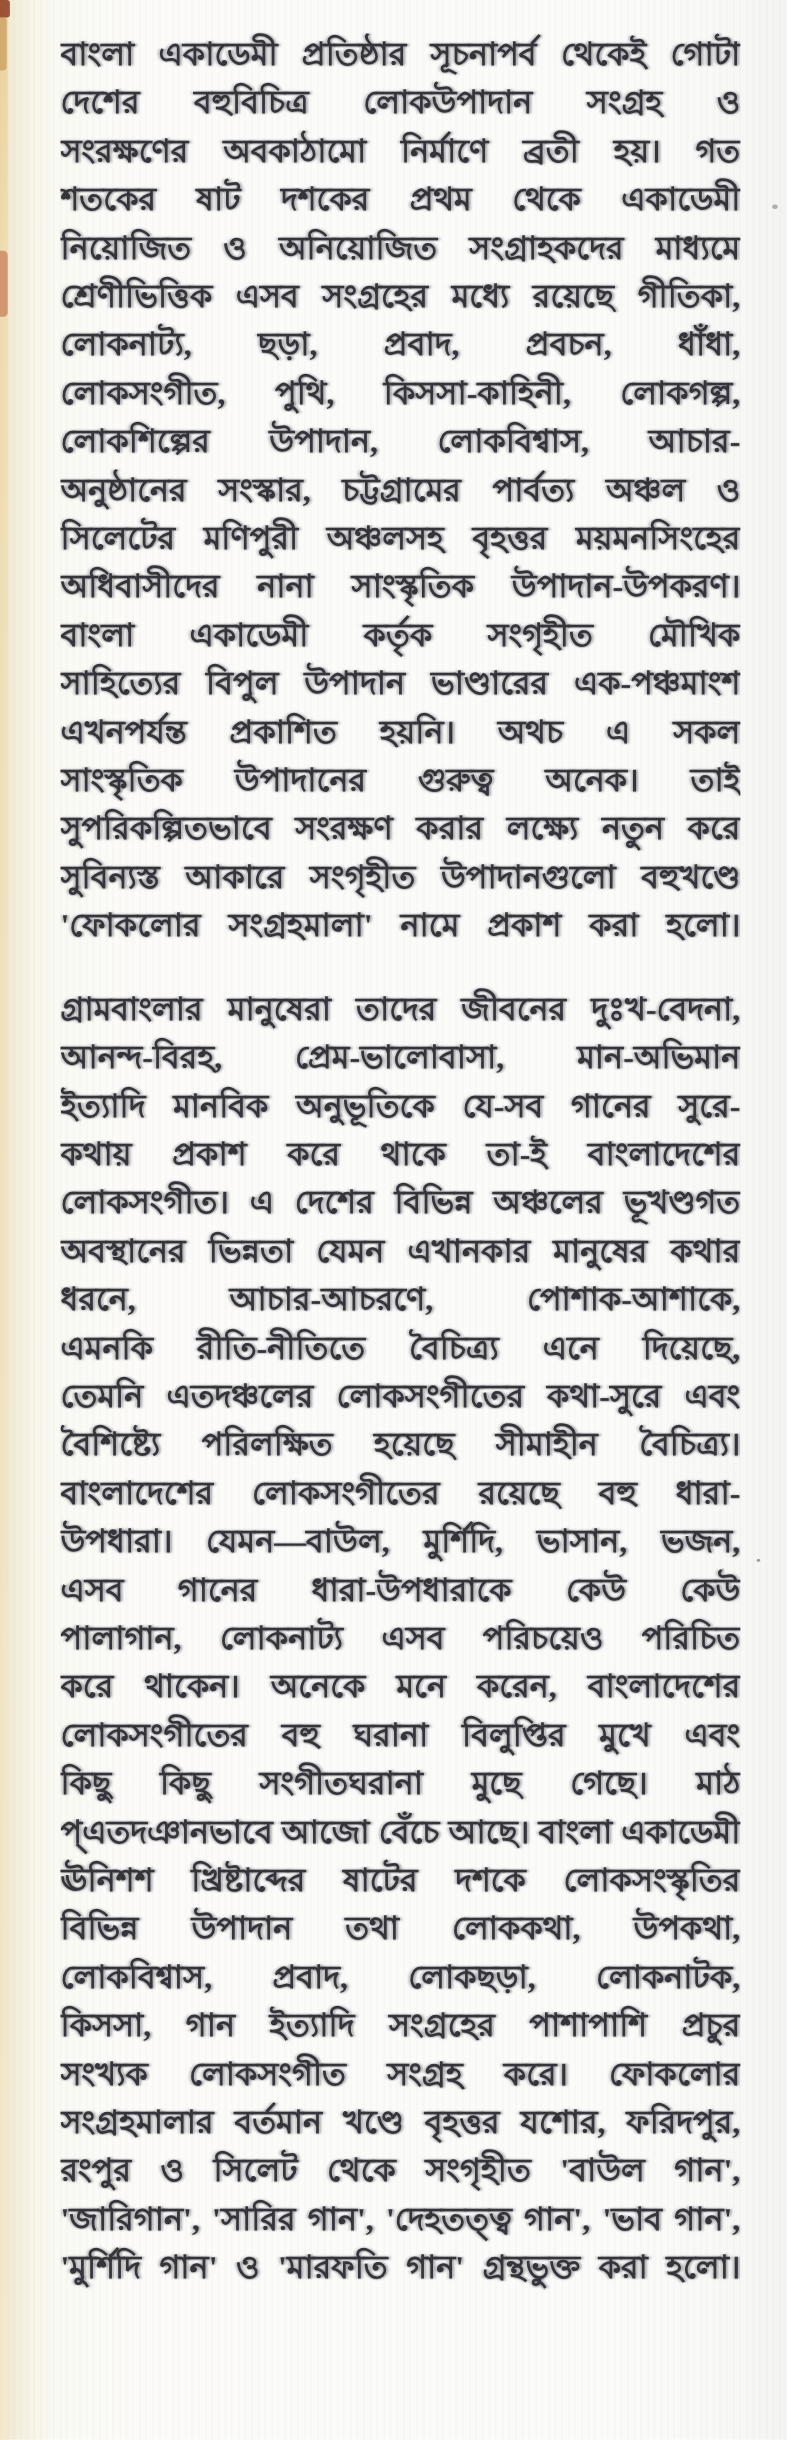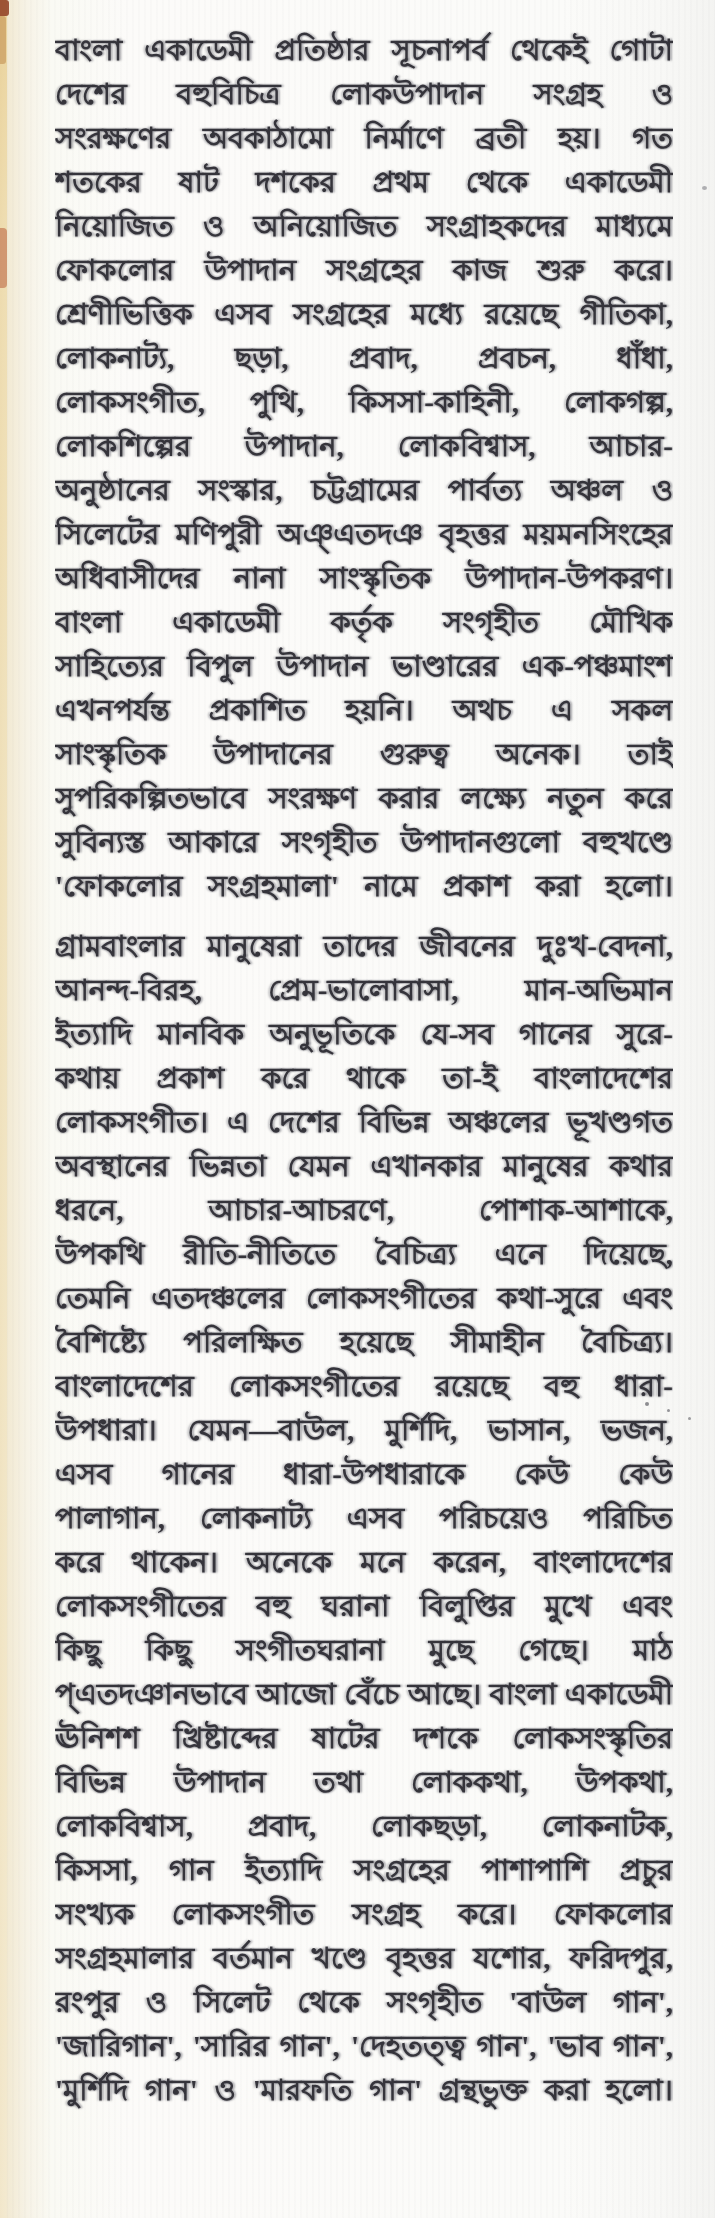--- a/index.html
+++ b/index.html
@@ -63,21 +63,21 @@
     line-height: 44px;
     overflow: hidden;
     text-align: justify;
     text-align-last: justify;
     text-shadow:
       2px 0 2px rgba(60,60,72,0.40),
       -2px 0 2px rgba(60,60,72,0.28),
       0 1px 1px rgba(60,60,72,0.18);
   }
   .para { display: block; }
-  .para-2 { margin-top: 16px; }
+  .para-2 { margin-top: 32px; }
 </style>
 </head>
 <body>
 
 <div class="page">
   <div class="edge-strip"></div>
   <div class="speck s1"></div>
   <div class="speck s2"></div>
   <div class="speck s3"></div>
   <div class="speck s4"></div>
@@ -86,45 +86,44 @@
   <div class="speck s7"></div>
   <div class="speck s8"></div>
 
   <div class="text-column">
     <div class="para">
         <div class="line">বাংলা একাডেমী প্রতিষ্ঠার সূচনাপর্ব থেকেই গোটা</div>
         <div class="line">দেশের বহুবিচিত্র লোকউপাদান সংগ্রহ ও</div>
         <div class="line">সংরক্ষণের অবকাঠামো নির্মাণে ব্রতী হয়। গত</div>
         <div class="line">শতকের ষাট দশকের প্রথম থেকে একাডেমী</div>
         <div class="line">নিয়োজিত ও অনিয়োজিত সংগ্রাহকদের মাধ্যমে</div>
-        <div class="line">ফোকলোর উপাদান সংগ্রহের কাজ শুরু করে।</div>
         <div class="line">শ্রেণীভিত্তিক এসব সংগ্রহের মধ্যে রয়েছে গীতিকা,</div>
         <div class="line">লোকনাট্য, ছড়া, প্রবাদ, প্রবচন, ধাঁধা,</div>
         <div class="line">লোকসংগীত, পুথি, কিসসা-কাহিনী, লোকগল্প,</div>
         <div class="line">লোকশিল্পের উপাদান, লোকবিশ্বাস, আচার-</div>
         <div class="line">অনুষ্ঠানের সংস্কার, চট্টগ্রামের পার্বত্য অঞ্চল ও</div>
-        <div class="line">সিলেটের মণিপুরী অঞ্এতদঞ বৃহত্তর ময়মনসিংহের</div>
+        <div class="line">সিলেটের মণিপুরী অঞ্চলসহ বৃহত্তর ময়মনসিংহের</div>
         <div class="line">অধিবাসীদের নানা সাংস্কৃতিক উপাদান-উপকরণ।</div>
         <div class="line">বাংলা একাডেমী কর্তৃক সংগৃহীত মৌখিক</div>
         <div class="line">সাহিত্যের বিপুল উপাদান ভাণ্ডারের এক-পঞ্চমাংশ</div>
         <div class="line">এখনপর্যন্ত প্রকাশিত হয়নি। অথচ এ সকল</div>
         <div class="line">সাংস্কৃতিক উপাদানের গুরুত্ব অনেক। তাই</div>
         <div class="line">সুপরিকল্পিতভাবে সংরক্ষণ করার লক্ষ্যে নতুন করে</div>
         <div class="line">সুবিন্যস্ত আকারে সংগৃহীত উপাদানগুলো বহুখণ্ডে</div>
         <div class="line">'ফোকলোর সংগ্রহমালা' নামে প্রকাশ করা হলো।</div>
       </div>
     <div class="para para-2">
         <div class="line">গ্রামবাংলার মানুষেরা তাদের জীবনের দুঃখ-বেদনা,</div>
         <div class="line">আনন্দ-বিরহ, প্রেম-ভালোবাসা, মান-অভিমান</div>
         <div class="line">ইত্যাদি মানবিক অনুভূতিকে যে-সব গানের সুরে-</div>
         <div class="line">কথায় প্রকাশ করে থাকে তা-ই বাংলাদেশের</div>
         <div class="line">লোকসংগীত। এ দেশের বিভিন্ন অঞ্চলের ভূখণ্ডগত</div>
         <div class="line">অবস্থানের ভিন্নতা যেমন এখানকার মানুষের কথার</div>
         <div class="line">ধরনে, আচার-আচরণে, পোশাক-আশাকে,</div>
-        <div class="line">উপকথি রীতি-নীতিতে বৈচিত্র্য এনে দিয়েছে,</div>
+        <div class="line">এমনকি রীতি-নীতিতে বৈচিত্র্য এনে দিয়েছে,</div>
         <div class="line">তেমনি এতদঞ্চলের লোকসংগীতের কথা-সুরে এবং</div>
         <div class="line">বৈশিষ্ট্যে পরিলক্ষিত হয়েছে সীমাহীন বৈচিত্র্য।</div>
         <div class="line">বাংলাদেশের লোকসংগীতের রয়েছে বহু ধারা-</div>
         <div class="line">উপধারা। যেমন—বাউল, মুর্শিদি, ভাসান, ভজন,</div>
         <div class="line">এসব গানের ধারা-উপধারাকে কেউ কেউ</div>
         <div class="line">পালাগান, লোকনাট্য এসব পরিচয়েও পরিচিত</div>
         <div class="line">করে থাকেন। অনেকে মনে করেন, বাংলাদেশের</div>
         <div class="line">লোকসংগীতের বহু ঘরানা বিলুপ্তির মুখে এবং</div>
         <div class="line">কিছু কিছু সংগীতঘরানা মুছে গেছে। মাঠ</div>
         <div class="line">প্এতদঞানভাবে আজো বেঁচে আছে। বাংলা একাডেমী</div>

